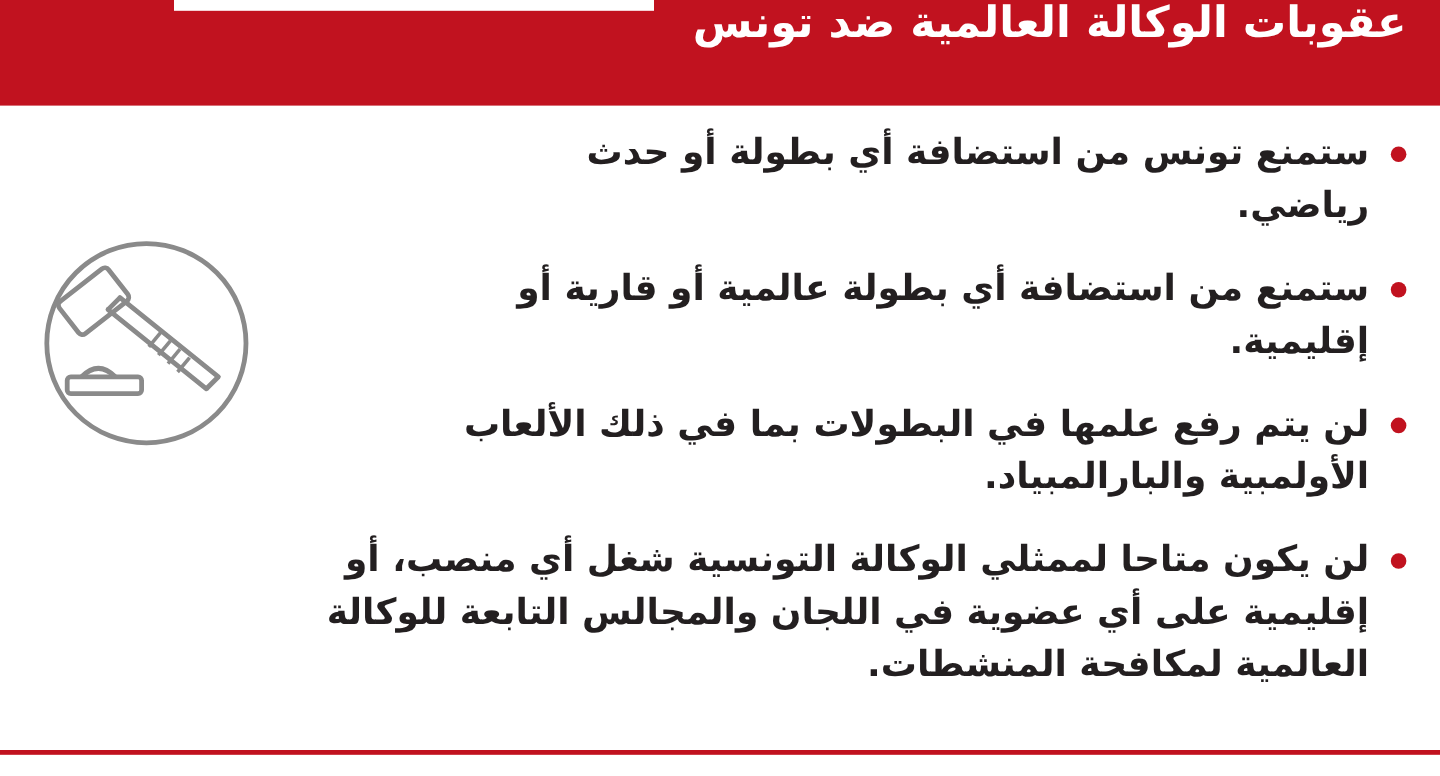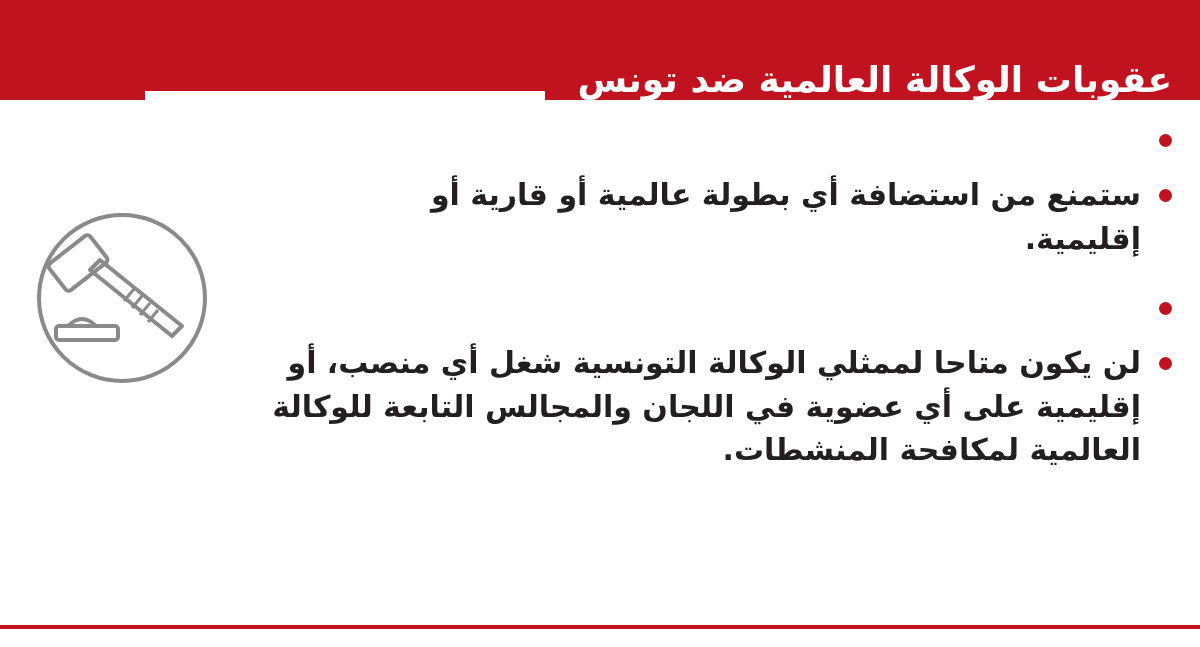--- a/index.html
+++ b/index.html
@@ -17,24 +17,24 @@
     position: relative;
     width: 1200px;
     height: 647px;
     box-sizing: border-box;
     background: #ffffff;
   }
   
   .header {
     position: relative;
     width: 100%;
-    height: 100px;
+    height: 88px;
     background: #c1121f;
     display: flex;
-    align-items: flex-end;
+    align-items: flex-start;
     justify-content: flex-start;
     box-sizing: border-box;
     padding: 0 28px 0 0;
   }
   .header-title {
     color: #ffffff;
     font-size: 36px;
     font-weight: bold;
     line-height: 1.1;
     white-space: nowrap;
@@ -148,27 +148,29 @@
         <line x1="116" y1="114" x2="126" y2="102" stroke="#8a8a8a" stroke-width="3"></line>
 
         <rect x="24" y="118" width="62" height="14" rx="3" ry="3" fill="none" stroke="#8a8a8a" stroke-width="4"></rect>
         <path d="M36 118 q14 -14 28 0" fill="none" stroke="#8a8a8a" stroke-width="4"></path>
       </svg>
     </div>
 
     <ul class="points">
       <li class="point short">
         <span class="bullet"></span>
+        <span class="point-text">ستمنع تونس من استضافة أي بطولة أو حدث رياضي.</span>
       </li>
       <li class="point short">
         <span class="bullet"></span>
         <span class="point-text">ستمنع من استضافة أي بطولة عالمية أو قارية أو إقليمية.</span>
       </li>
       <li class="point short">
         <span class="bullet"></span>
+        <span class="point-text">لن يتم رفع علمها في البطولات بما في ذلك الألعاب الأولمبية والبارالمبياد.</span>
       </li>
       <li class="point wide">
         <span class="bullet"></span>
         <span class="point-text">لن يكون متاحا لممثلي الوكالة التونسية شغل أي منصب، أو إقليمية على أي عضوية في اللجان والمجالس التابعة للوكالة العالمية لمكافحة المنشطات.</span>
       </li>
     </ul>
 
   </div>
 
   <div class="footer-rule"></div>

